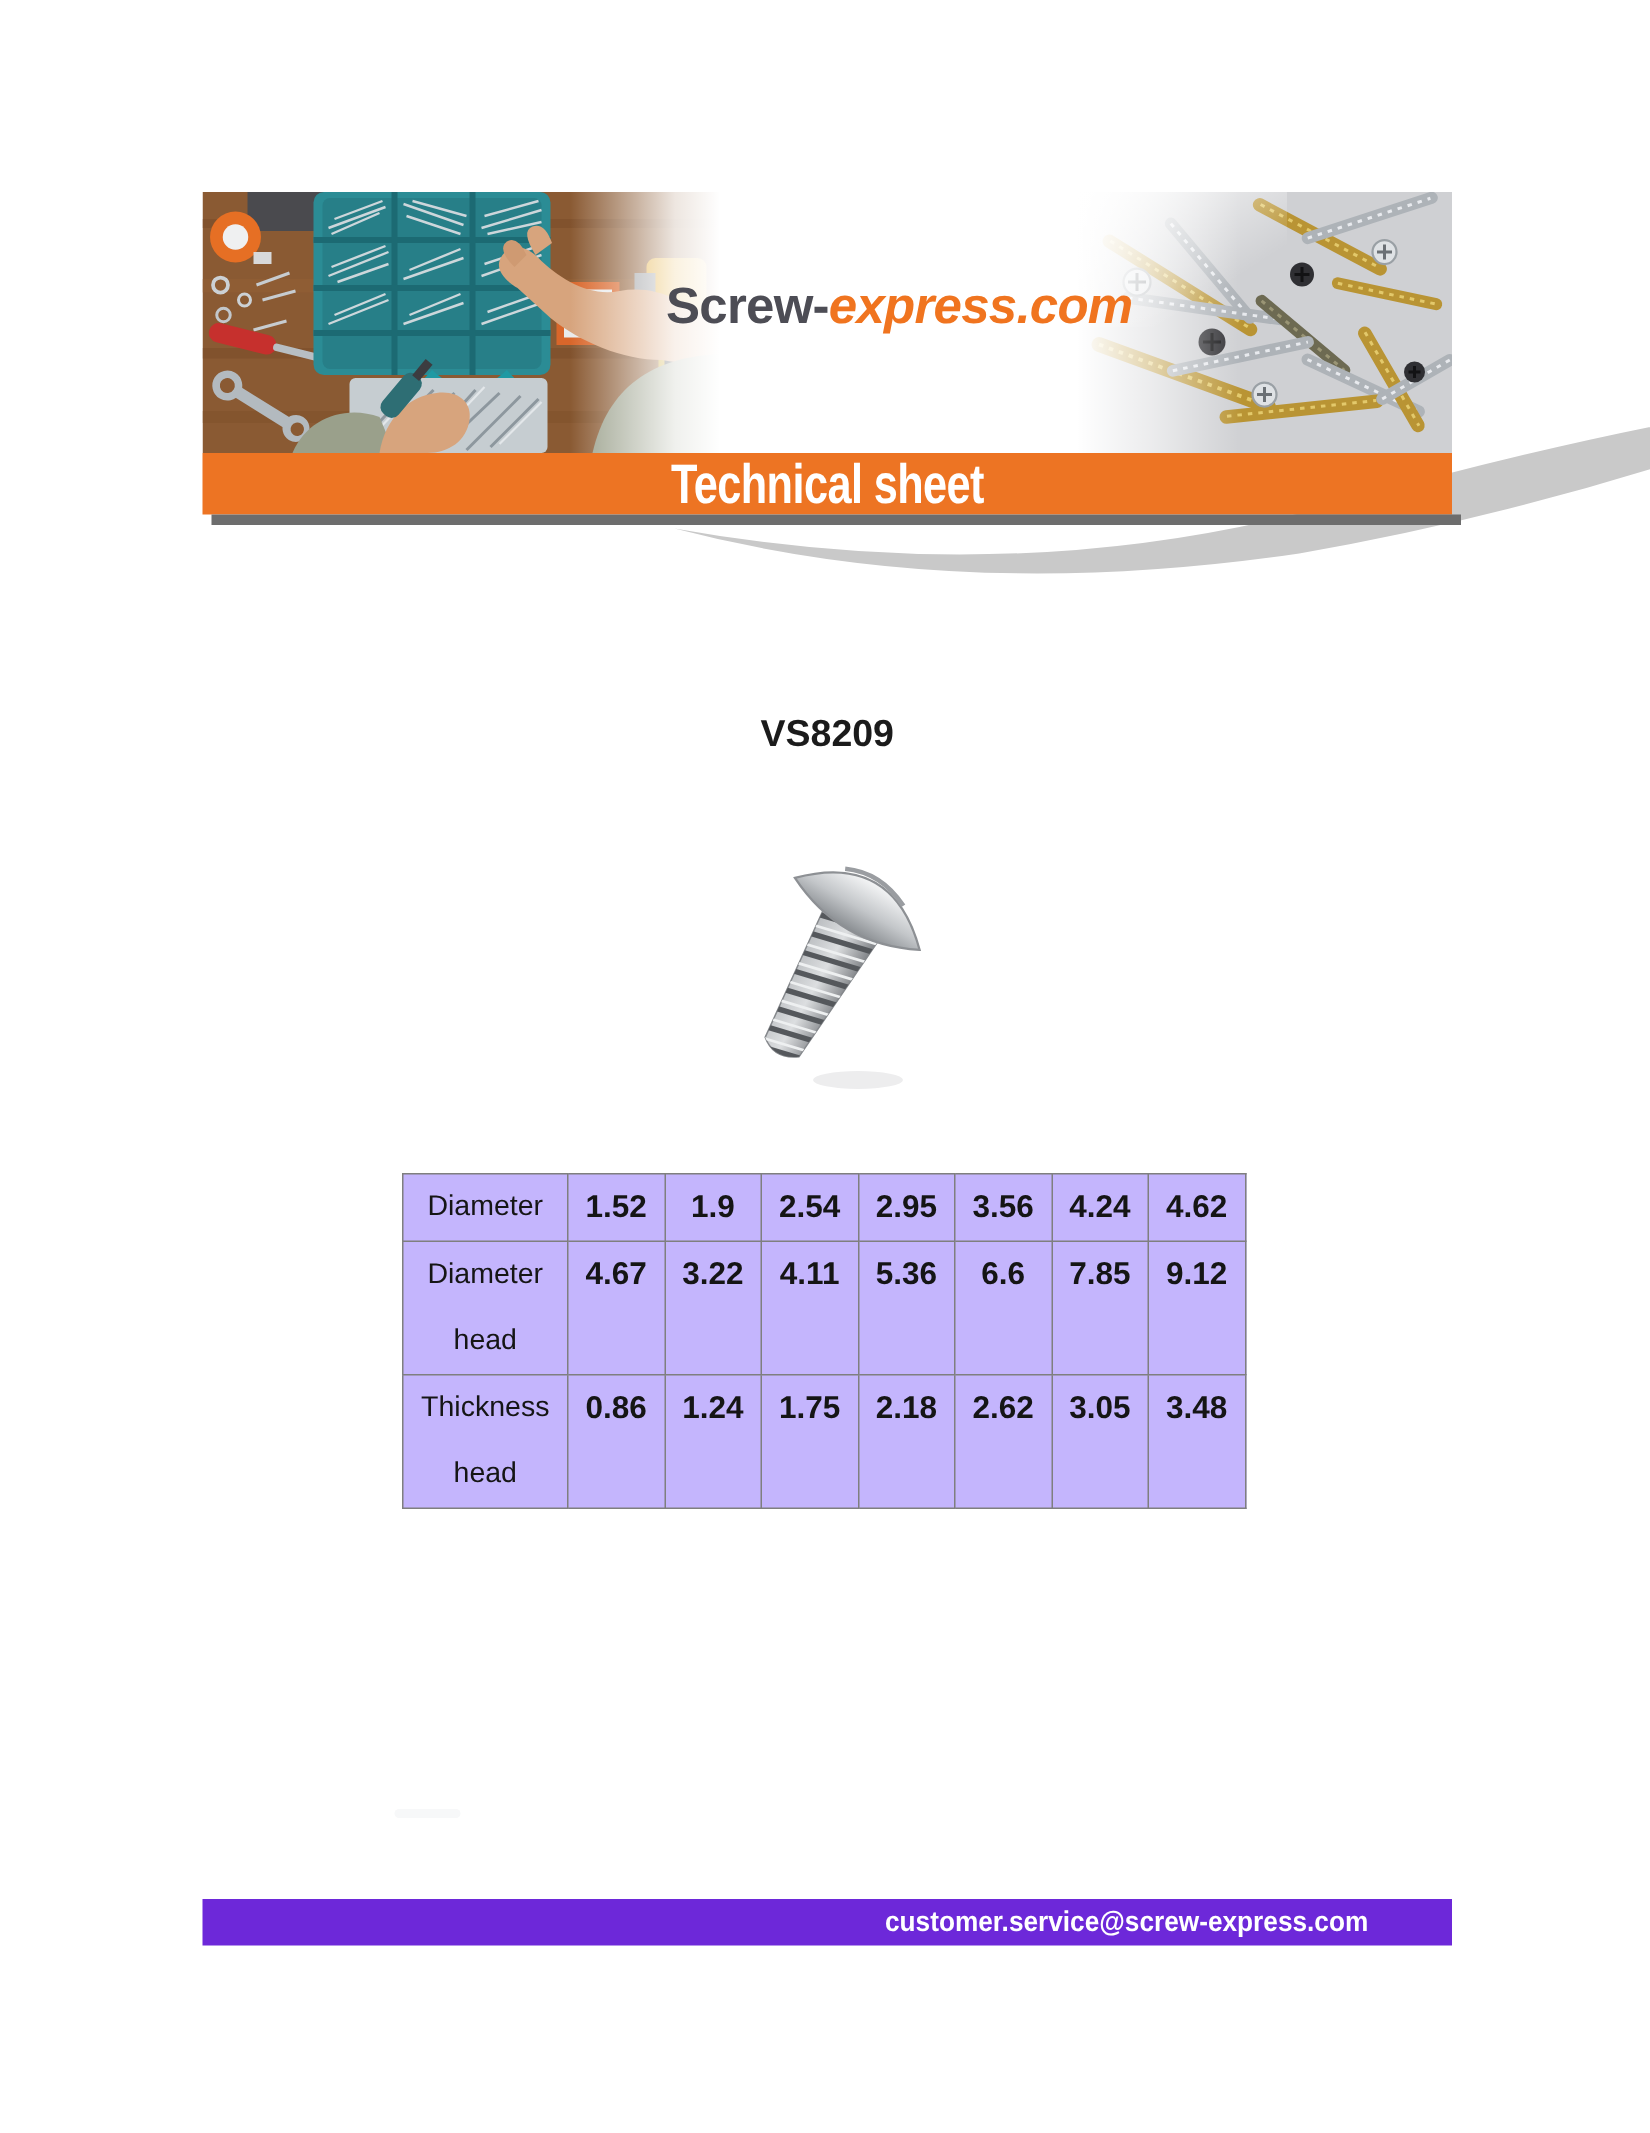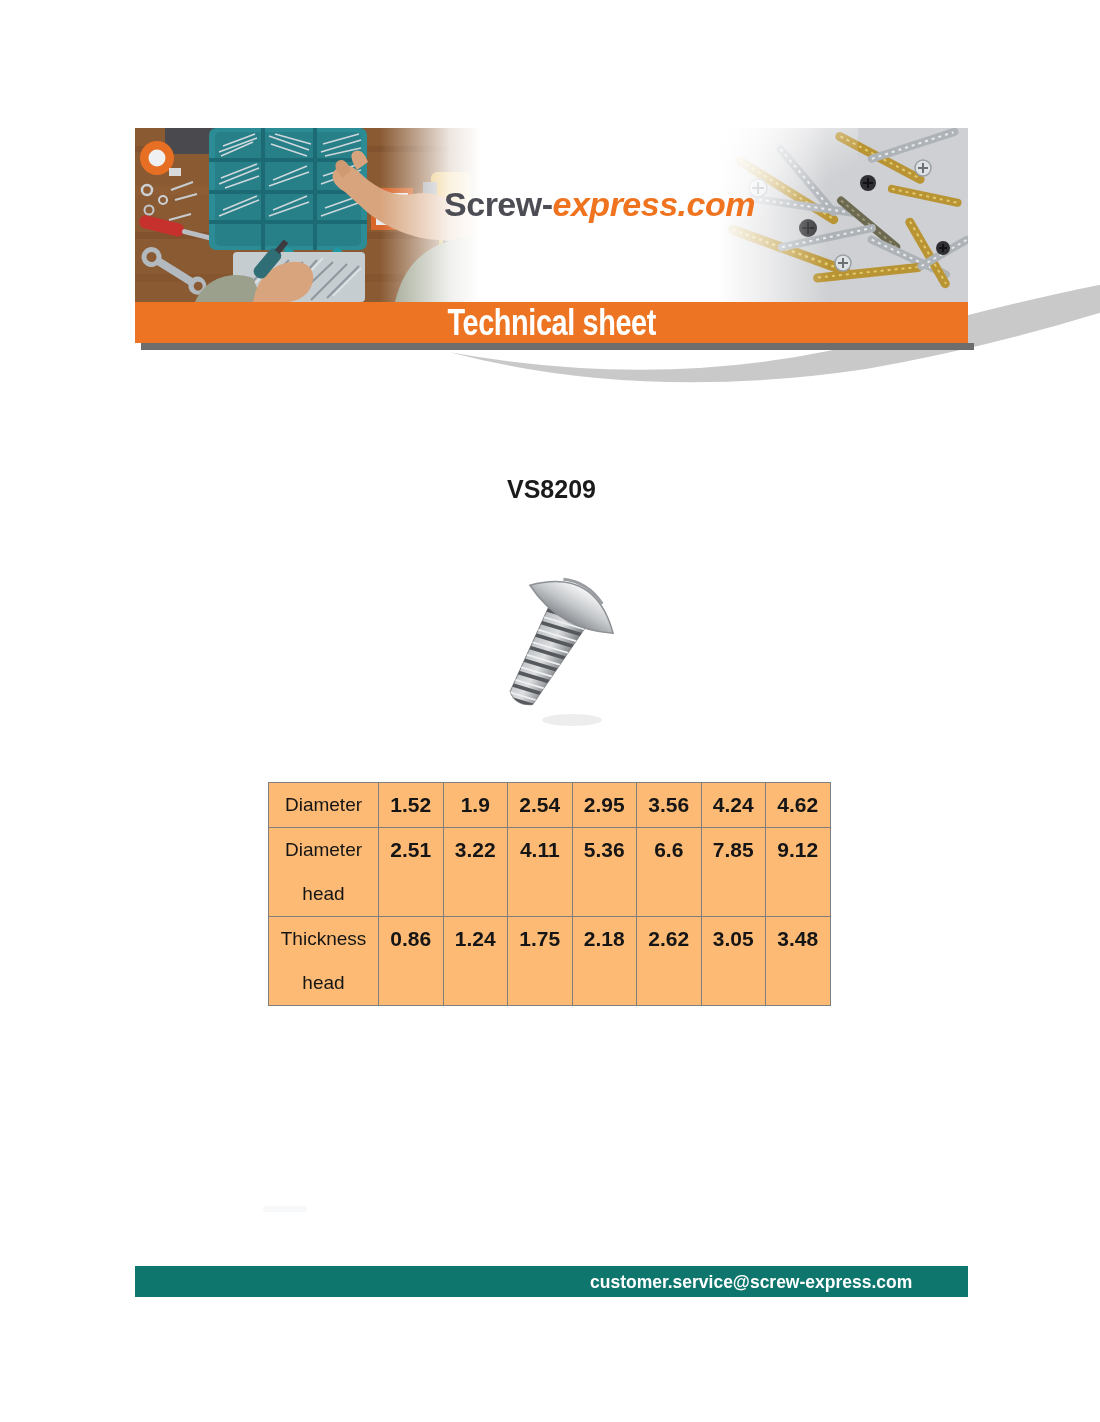--- a/index.html
+++ b/index.html
@@ -30,32 +30,32 @@
   
   .product-code { position:absolute; left:135px; top:446px; width:833px; text-align:center;
                   font-size:25px; font-weight:700; color:#1b1b1b;margin-top:29px; }
   .product-name { position:absolute; left:135px; top:496px; width:833px; text-align:center;
                   font-size:19px; color:#1d1d1d; letter-spacing:0.4px; }
   .product-photo { position:absolute; left:452px; top:548px; width:200px; height:185px; }
   .product-photo svg { width:100%; height:100%; display:block; }
 
   
   .spec-wrap { position:absolute; left:268px; top:782px; }
-  table.spec { border-collapse:collapse; table-layout:fixed; width:562px; background:#fdba74; }
+  table.spec { border-collapse:collapse; table-layout:fixed; width:562px; background:#c4b5fd; }
   table.spec td { border:1px solid #7f7f7f; text-align:center; vertical-align:top;
                   padding:0; line-height:44px; color:#151515; }
   td.lbl { font-size:19px; font-weight:400; color:#1c1c1c; }
   td.lbl.italic { font-style:italic; font-size:21px; }
   td.val { font-weight:700; font-size:21px; color:#111; }
   tr.short { height:45px; }
   tr.tall  { height:89px; }
 
   
   .footer { position:absolute; left:135px; top:1266px; width:833px; height:31px;
-            background:#0f766e; display:flex; align-items:center; justify-content:flex-end;
+            background:#6d28d9; display:flex; align-items:center; justify-content:flex-end;
             padding-right:56px; box-sizing:border-box; }
   .footer-text { color:#ffffff; font-weight:700; font-size:19px; white-space:nowrap;
                  transform:scaleX(0.92); transform-origin:right center; }
 
   .smudge { position:absolute; left:263px; top:1206px; width:44px; height:6px;
             background:#f7f8f9; border-radius:3px; }
 </style>
 </head>
 <body>
 
@@ -332,21 +332,21 @@
             <td class="val">2.95</td>
             <td class="val">3.56</td>
             <td class="val">4.24</td>
             <td class="val">4.62</td>
           </tr>
           <tr class="tall">
             <td class="lbl">
               <div>Diameter</div>
               <div>head</div>
             </td>
-            <td class="val">2.51</td>
+            <td class="val">4.67</td>
             <td class="val">3.22</td>
             <td class="val">4.11</td>
             <td class="val">5.36</td>
             <td class="val">6.6</td>
             <td class="val">7.85</td>
             <td class="val">9.12</td>
           </tr>
           <tr class="tall">
             <td class="lbl">
               <div>Thickness</div>

